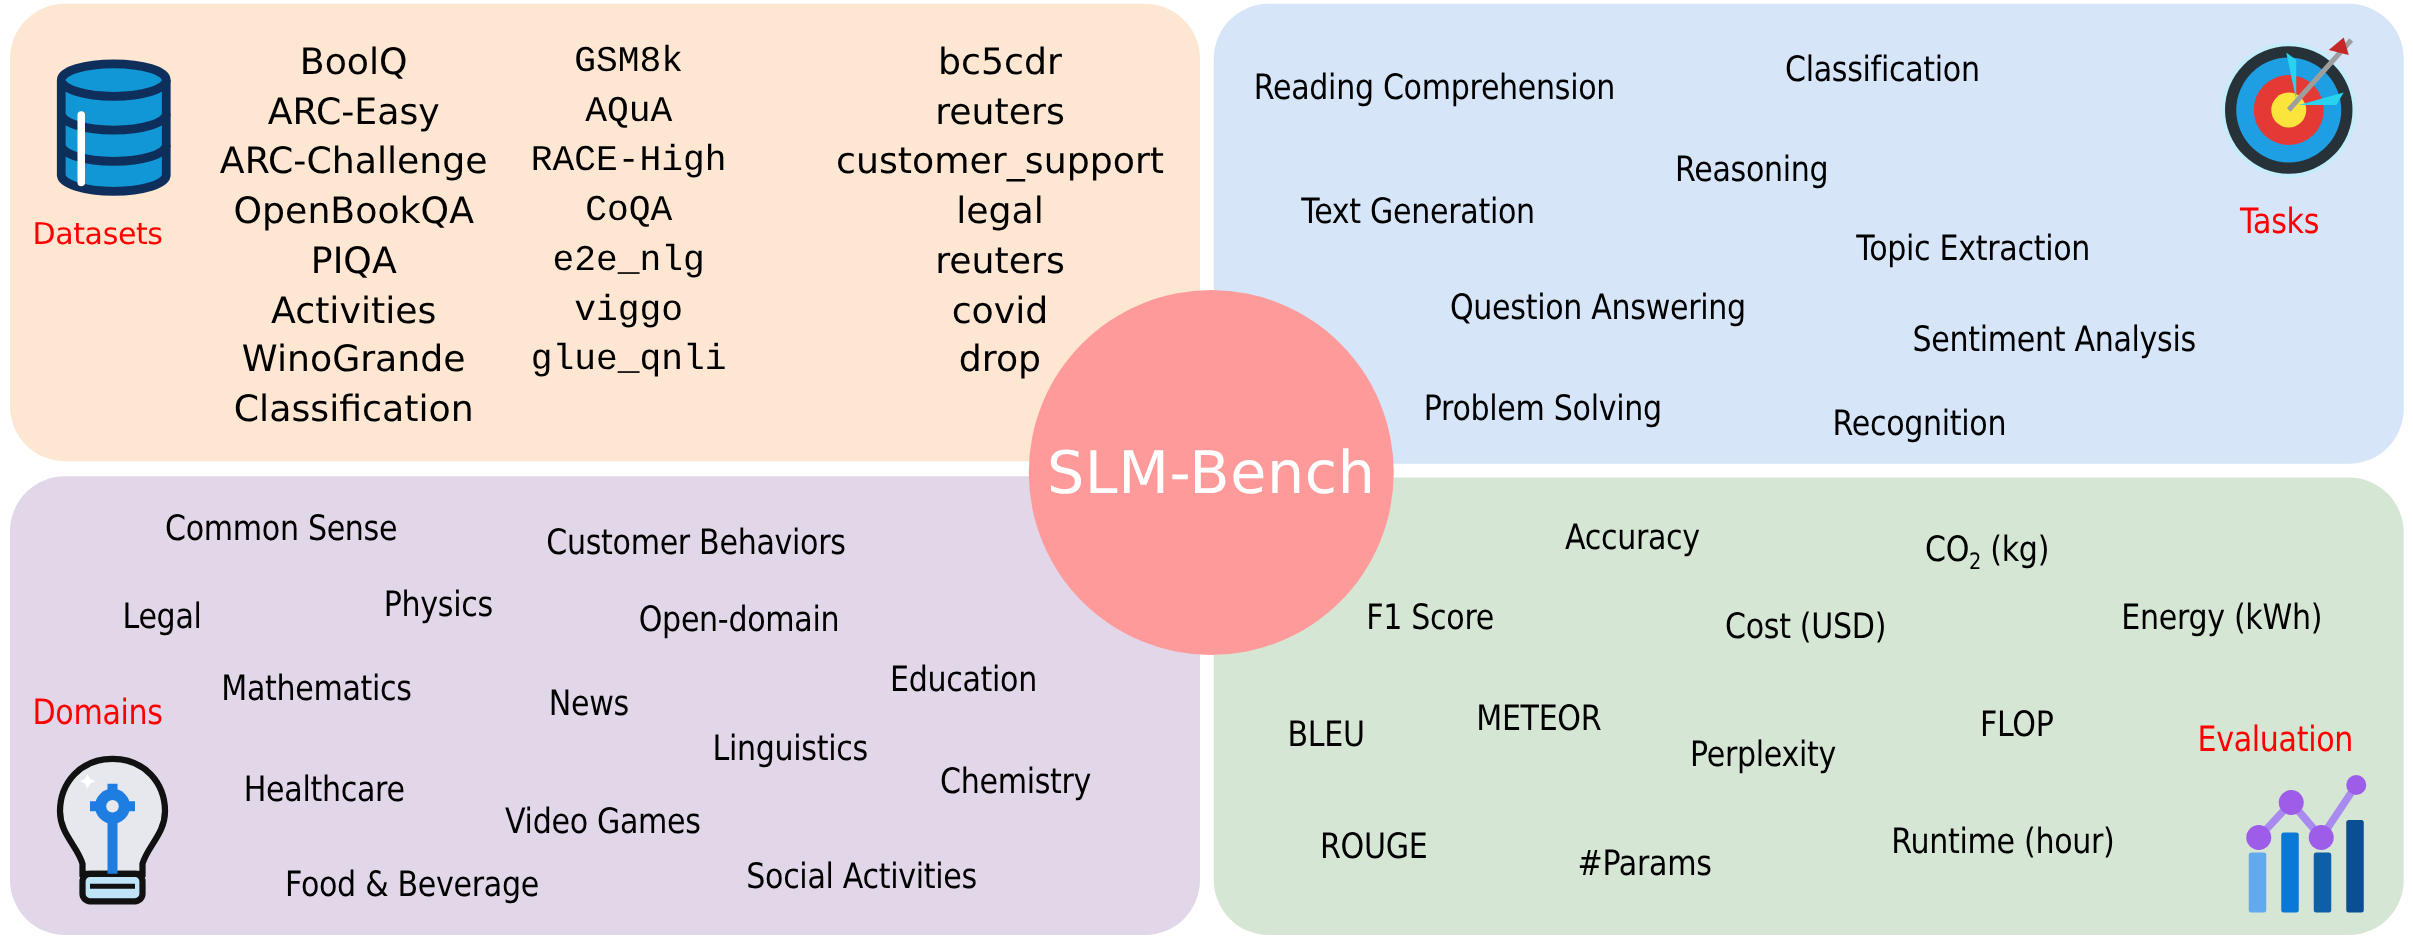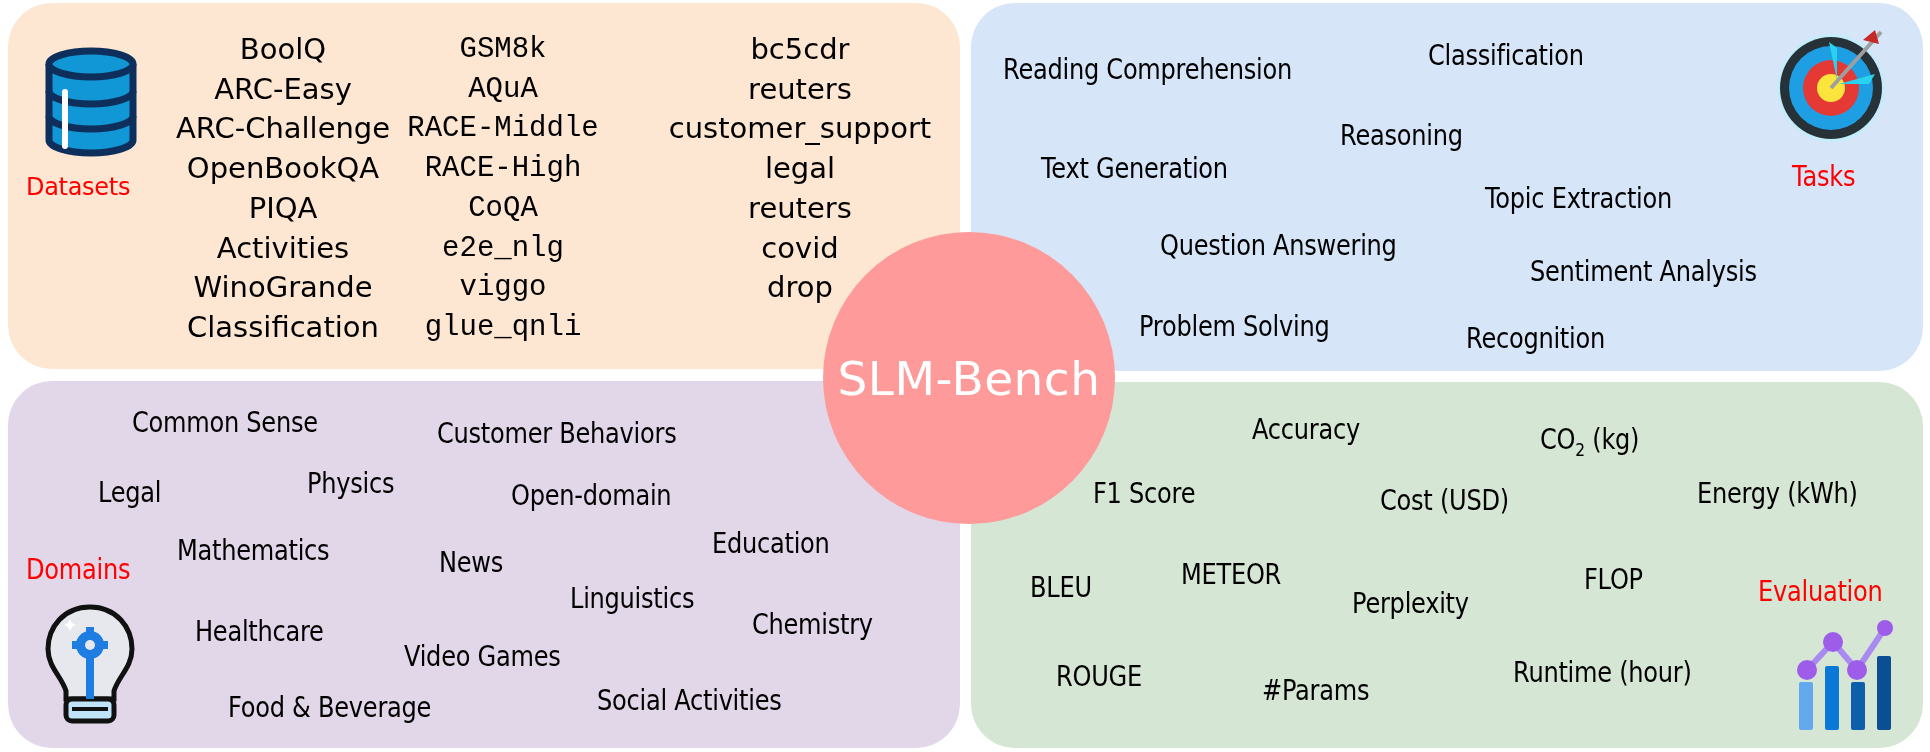--- a/index.html
+++ b/index.html
@@ -47,21 +47,20 @@
   <span>ARC-Challenge</span>
   <span>OpenBookQA</span>
   <span>PIQA</span>
   <span>Activities</span>
   <span>WinoGrande</span>
   <span>Classification</span>
 </div>
 <div class="col" style="left:393px;width:220px;font-family:Liberation Mono, monospace;">
   <span>GSM8k</span>
   <span>AQuA</span>
-  <span>RACE-Middle</span>
   <span>RACE-High</span>
   <span>CoQA</span>
   <span>e2e_nlg</span>
   <span>viggo</span>
   <span>glue_qnli</span>
 </div>
 <div class="col" style="left:650px;width:300px;">
   <span>bc5cdr</span>
   <span>reuters</span>
   <span>customer_support</span>

